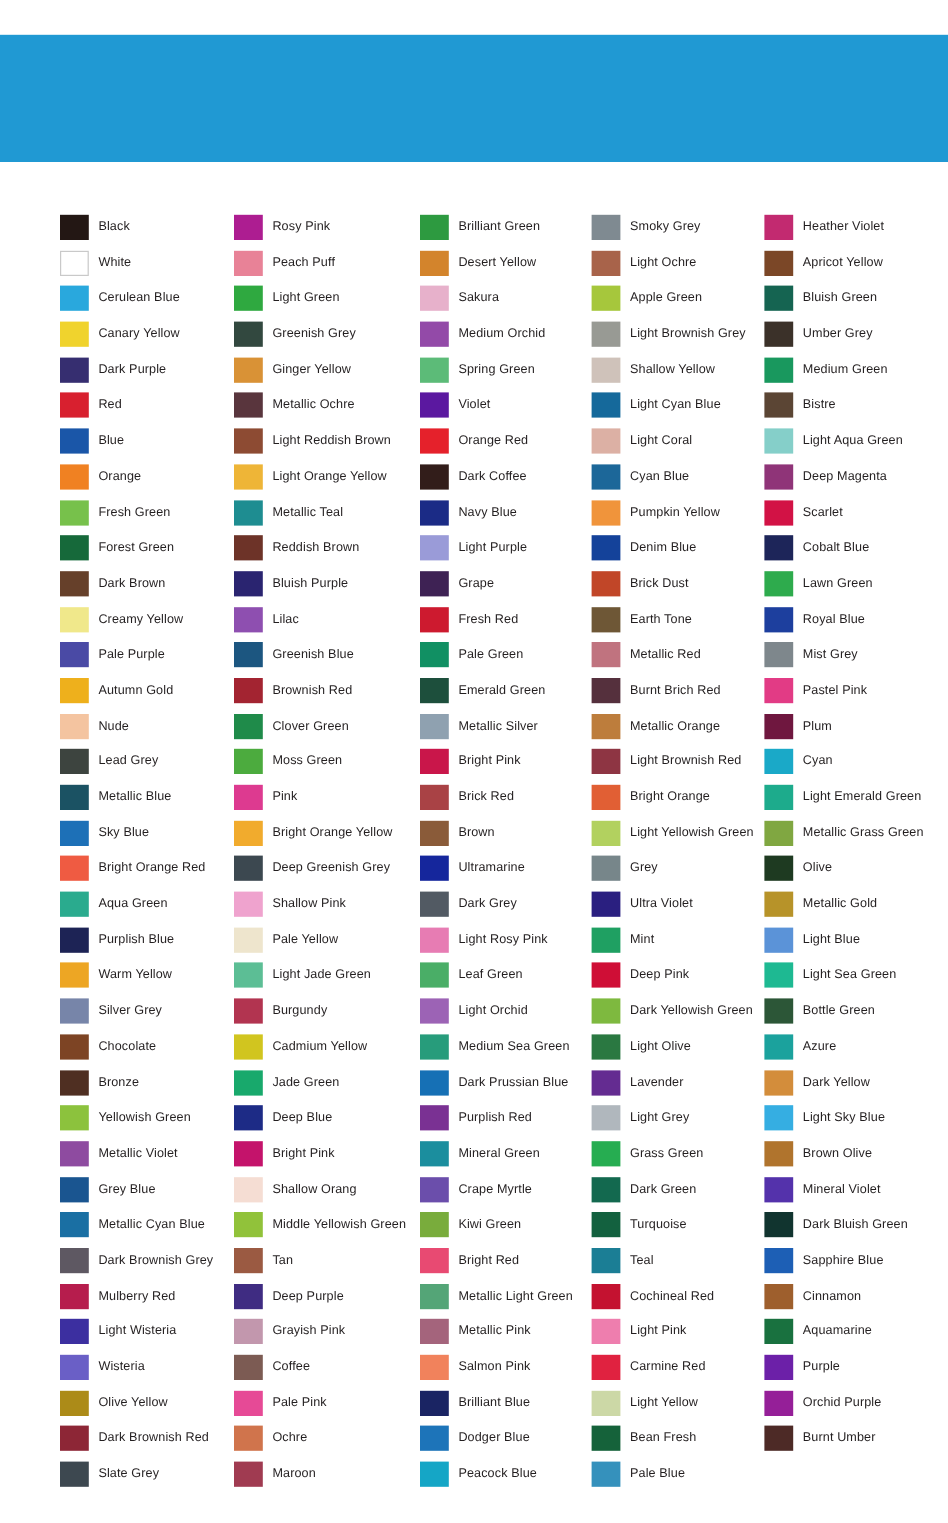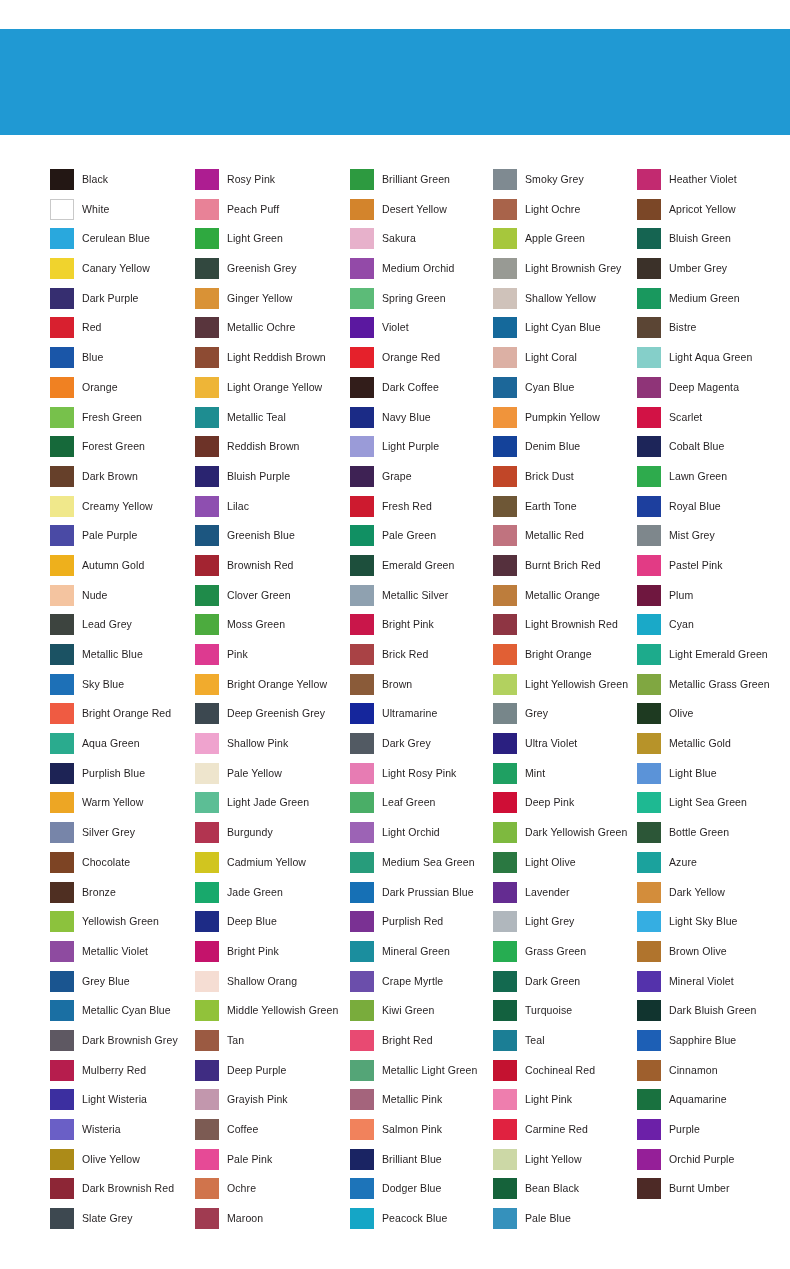--- a/index.html
+++ b/index.html
@@ -18,21 +18,21 @@
     position: absolute;
     left: 0;
     top: 29px;
     width: 790px;
     height: 106px;
     background: #2099d3;
   }
   #palette {
     position: absolute;
     left: 0;
-    top: 169px;
+    top: 179px;
     width: 728px;
     height: 1060px;
     text-decoration: underline;
   }
   .color-column {
     position: absolute;
     top: 0;
   }
   .col-0 { left: 50px;  width: 145px; }
   .col-1 { left: 195px; width: 155px; }
@@ -639,21 +639,21 @@
       <div class="swatch-row">
         <div class="chip" style="background: rgb(224, 34, 64);"></div>
         <span class="swatch-label">Carmine Red</span>
       </div>
       <div class="swatch-row">
         <div class="chip" style="background: rgb(204, 216, 166);"></div>
         <span class="swatch-label">Light Yellow</span>
       </div>
       <div class="swatch-row">
         <div class="chip" style="background: rgb(21, 98, 58);"></div>
-        <span class="swatch-label">Bean Black</span>
+        <span class="swatch-label">Bean Fresh</span>
       </div>
       <div class="swatch-row">
         <div class="chip" style="background: rgb(53, 145, 188);"></div>
         <span class="swatch-label">Pale Blue</span>
       </div>
     </div>
     <div class="color-column col-4">
       <div class="swatch-row">
         <div class="chip" style="background: rgb(194, 42, 112);"></div>
         <span class="swatch-label">Heather Violet</span>

